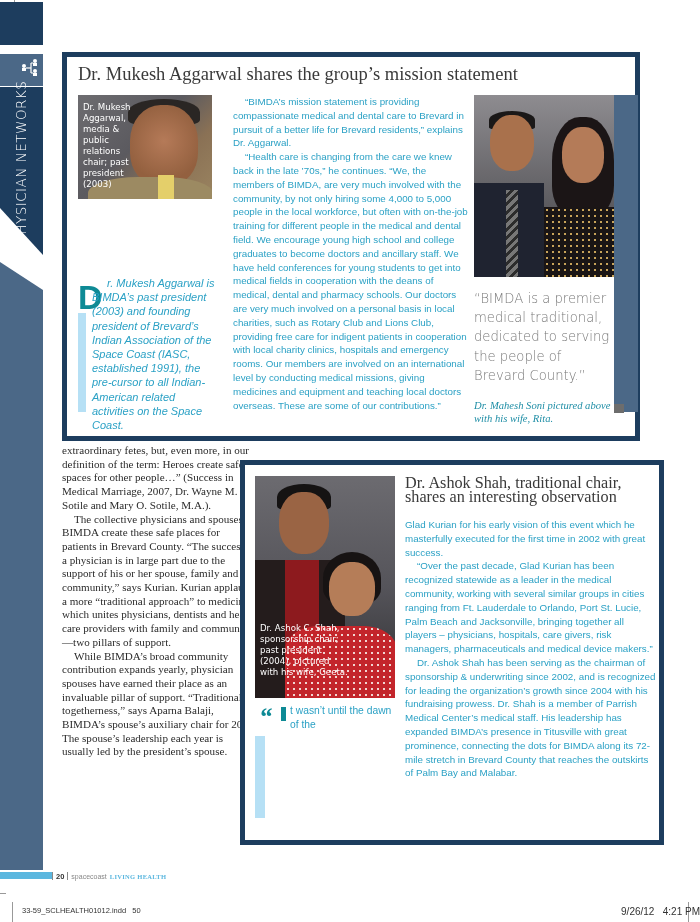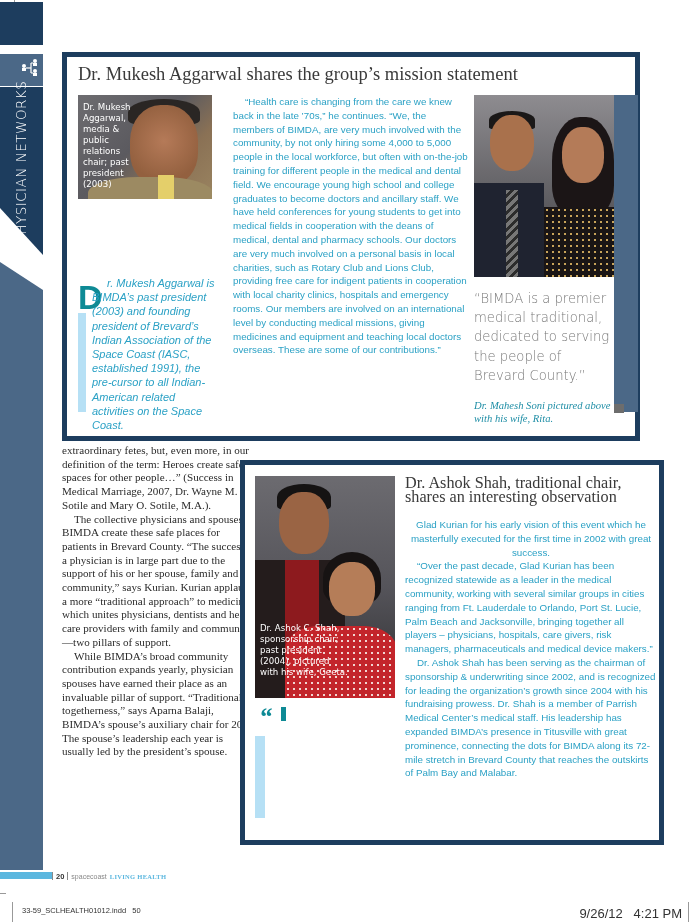--- a/index.html
+++ b/index.html
@@ -67,32 +67,32 @@
 
     .pull-bar { position: absolute; left: 255px; top: 736px; width: 10px; height: 82px; background: #b6e0f5; }
     .pull-quote-mark { position: absolute; left: 259px; top: 704px; color: #0e8a95; font-size: 26px; font-weight: bold; font-family: "Liberation Serif", serif; font-style: italic; line-height: 26px; }
     .pull-cap { position: absolute; left: 281px; top: 707px; width: 5px; height: 14px; background: #0e8a95; }
     .pull-text { position: absolute; left: 267px; top: 704px; width: 132px; color: #2ba1c5; font-size: 10.3px; line-height: 14.2px; }
     .pull-text .first { padding-left: 23px; display:block; }
 
     .box2-title { position: absolute; left: 405px; top: 476px; width: 250px; font-family: "Liberation Serif", serif; font-size: 16.2px; line-height: 14px; color: #3a3a3a; }
     .col-right { position: absolute; left: 405px; top: 518px; width: 252px; color: #2ba1c5; font-size: 9.8px; line-height: 13.8px; }
     .col-right p { text-indent: 12px; }
-    .col-right p.noind { text-indent: 0; text-align: center; }
+    .col-right p.noind { text-indent: 0; }
 
     
     .folio { position: absolute; left: 52px; top: 872px; font-size: 7.5px; color: #555; display:flex; align-items:center; gap:3px; height:8px; }
     .folio .sep { width:1px; height:8px; background:#888; display:inline-block; }
     .folio .num { font-weight: bold; color:#333; }
     .folio .mag-a { color:#888; font-size:7px; }
     .folio .mag-b { color:#5bb7df; font-family:"Liberation Serif", serif; font-weight:bold; font-size:6.5px; letter-spacing:0.3px; }
 
     
     .slug-left { position: absolute; left: 22px; top: 906px; font-size: 7.5px; color: #333; }
-    .slug-right { position: absolute; right: 18px; top: 906px; font-size: 13px; color: #333; margin-left: 34px; }
+    .slug-right { position: absolute; right: 0; top: 906px; font-size: 10px; color: #333; margin-left: 34px; }
     .crop { position: absolute; background: #999; }
   </style>
 </head>
 <body>
 
 <div class="crop" style="left:14px;top:0;width:1px;height:6px;"></div>
 <div class="crop" style="left:0;top:12px;width:6px;height:1px;"></div>
 <div class="crop" style="left:12px;top:902px;width:1px;height:20px;"></div>
 <div class="crop" style="left:0;top:893px;width:6px;height:1px;"></div>
 <div class="crop" style="left:688px;top:902px;width:1px;height:20px;"></div>
@@ -132,20 +132,21 @@
 </div>
 <div class="caption-mukesh">Dr. Mukesh Aggarwal, media &amp; public relations chair; past president (2003)</div>
 
 <div class="dropcap-bar"></div>
 <div class="dropcap">D</div>
 <div class="bio">
   <p style="text-indent:15px;">r. Mukesh Aggarwal is BIMDA’s past president (2003) and founding president of Brevard’s Indian Association of the Space Coast (IASC, established 1991), the pre-cursor to all Indian-American related activities on the Space Coast.</p>
 </div>
 
 <div class="col-mid">
+  <p>“BIMDA’s mission statement is providing compassionate medical and dental care to Brevard in pursuit of a better life for Brevard residents,” explains Dr. Aggarwal.</p>
   <p>“Health care is changing from the care we knew back in the late ’70s,” he continues. “We, the members of BIMDA, are very much involved with the community, by not only hiring some 4,000 to 5,000 people in the local workforce, but often with on-the-job training for different people in the medical and dental field. We encourage young high school and college graduates to become doctors and ancillary staff. We have held conferences for young students to get into medical fields in cooperation with the deans of medical, dental and pharmacy schools. Our doctors are very much involved on a personal basis in local charities, such as Rotary Club and Lions Club, providing free care for indigent patients in cooperation with local charity clinics, hospitals and emergency rooms. Our members are involved on an international level by conducting medical missions, giving medicines and equipment and teaching local doctors overseas. These are some of our contributions.”</p>
 </div>
 
 <div class="photo-soni">
   <div class="w-hair"></div>
     <div class="w-face"></div>
     <div class="w-dress"></div>
   <div class="m-suit"></div>
     <div class="m-hair"></div>
     <div class="m-face"></div>
@@ -171,20 +172,21 @@
   <div class="w-sari"></div>
     <div class="w-hair"></div>
     <div class="w-face"></div>
 </div>
 <div class="caption-shah">Dr. Ashok C. Shah, sponsorship chair; past president (2004), pictured with his wife, Geeta.</div>
 
 <div class="pull-bar"></div>
 <div class="pull-quote-mark">“</div>
 <div class="pull-cap"></div>
 <div class="pull-text">
+  <span class="first">t wasn’t until the dawn of the</span>
 </div>
 
 <div class="box2-title">Dr. Ashok Shah, traditional chair, shares an interesting observation</div>
 <div class="col-right">
   <p class="noind">Glad Kurian for his early vision of this event which he masterfully executed for the first time in 2002 with great success.</p>
   <p>“Over the past decade, Glad Kurian has been recognized statewide as a leader in the medical community, working with several similar groups in cities ranging from Ft. Lauderdale to Orlando, Port St. Lucie, Palm Beach and Jacksonville, bringing together all players – physicians, hospitals, care givers, risk managers, pharmaceuticals and medical device makers.”</p>
   <p>Dr. Ashok Shah has been serving as the chairman of sponsorship &amp; underwriting since 2002, and is recognized for leading the organization’s growth since 2004 with his fundraising prowess. Dr. Shah is a member of Parrish Medical Center’s medical staff. His leadership has expanded BIMDA’s presence in Titusville with great prominence, connecting the dots for BIMDA along its 72-mile stretch in Brevard County that reaches the outskirts of Palm Bay and Malabar.</p>
 </div>
 
 <div class="folio">

